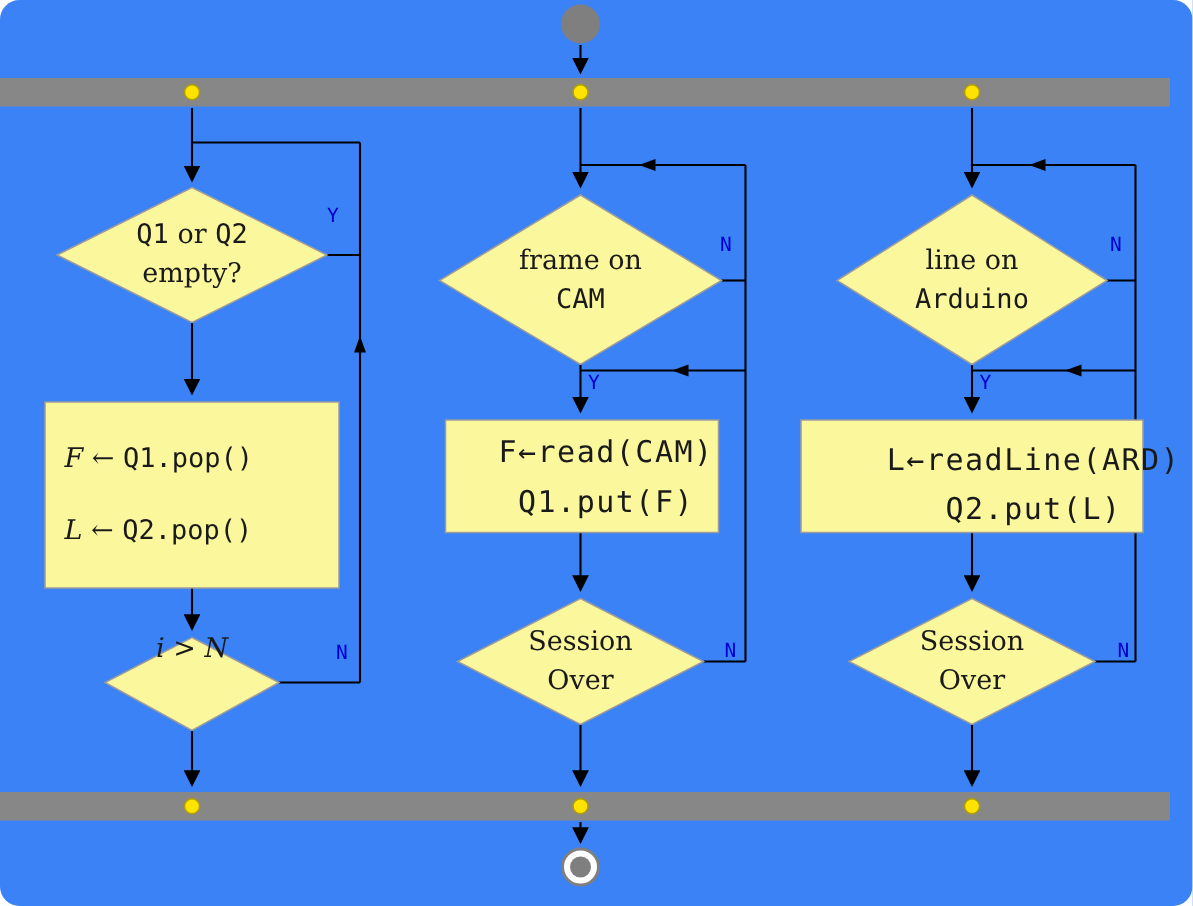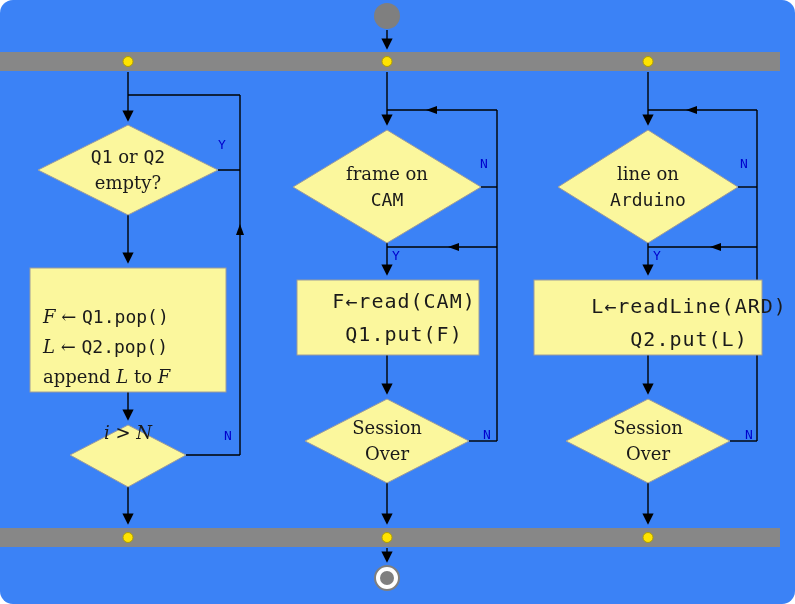--- a/index.html
+++ b/index.html
@@ -18,22 +18,22 @@
   .endring   { fill:#ffffff; stroke: var(--c-start-fill,#7f7f7f); stroke-width:2; }
   .endcore   { fill: var(--c-start-fill,#7f7f7f); }
 
   .nodetext {
     position:absolute; display:flex; flex-direction:column;
     justify-content:center; align-items:center; text-align:center;
     font-size:18px; color: var(--c-text,#1a1a1a);
   }
   .nodetext .rl { line-height:26px; white-space:nowrap; }
 
-  .left-align { justify-content:flex-end; align-items:flex-start; text-align:left;
-                padding-left:13px; box-sizing:border-box; }
+  .left-align { justify-content:center; align-items:flex-start; text-align:left;
+                padding-left:13px; box-sizing:border-box;gap:18px; }
   .left-align .rl { line-height:30px; }
 
   .codebox { font-size:20px;margin-left:16px; }
   .codebox .rl { line-height:33px; }
   .codebox .seg-code { letter-spacing:1px; }
 
   .seg-plain { font-family:"DejaVu Serif", serif; font-style:normal; }
   .seg-math  { font-family:"DejaVu Serif", serif; font-style:italic; }
   .seg-code  { font-family:"DejaVu Sans Mono", monospace; }
 
@@ -125,21 +125,20 @@
   </svg>
 
   <div class="nodetext" style="left:38px;top:125px;width:180px;height:90px">
       <div class="rl"><span class="seg-code">Q1</span><span class="seg-plain"> or </span><span class="seg-code">Q2</span></div>
       <div class="rl"><span class="seg-plain">empty?</span></div>
     </div>
   <div class="branch-label" style="left:218px;top:138px">Y</div>
   <div class="nodetext left-align" style="left:30px;top:268px;width:196px;height:124px">
       <div class="rl"><span class="seg-math">F</span><span class="seg-plain"> ← </span><span class="seg-code">Q1.pop()</span></div>
       <div class="rl"><span class="seg-math">L</span><span class="seg-plain"> ← </span><span class="seg-code">Q2.pop()</span></div>
-      <div class="rl"><span class="seg-plain">append </span><span class="seg-math">L</span><span class="seg-plain"> to </span><span class="seg-math">F</span></div>
     </div>
   <div class="nodetext" style="left:70px;top:402px;width:116px;height:62px">
       <div class="rl"><span class="seg-math">i</span><span class="seg-plain"> &gt; </span><span class="seg-math">N</span></div>
     </div>
   <div class="branch-label" style="left:224px;top:429px">N</div>
 
   <div class="nodetext" style="left:293px;top:130px;width:188px;height:113px">
       <div class="rl"><span class="seg-plain">frame on</span></div>
       <div class="rl"><span class="seg-code">CAM</span></div>
     </div>

